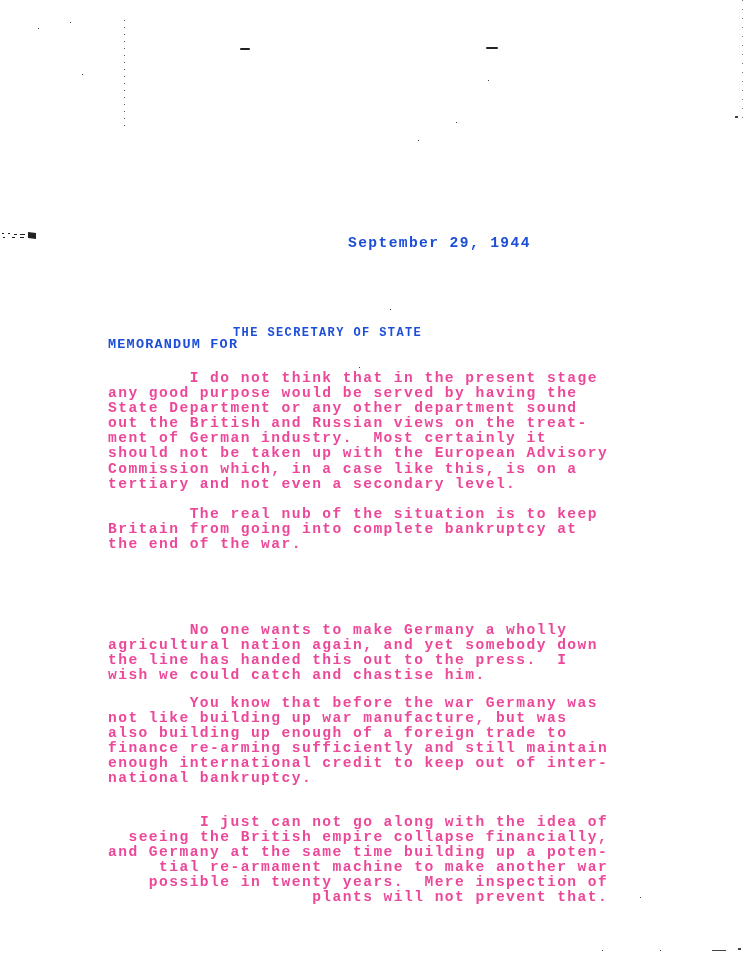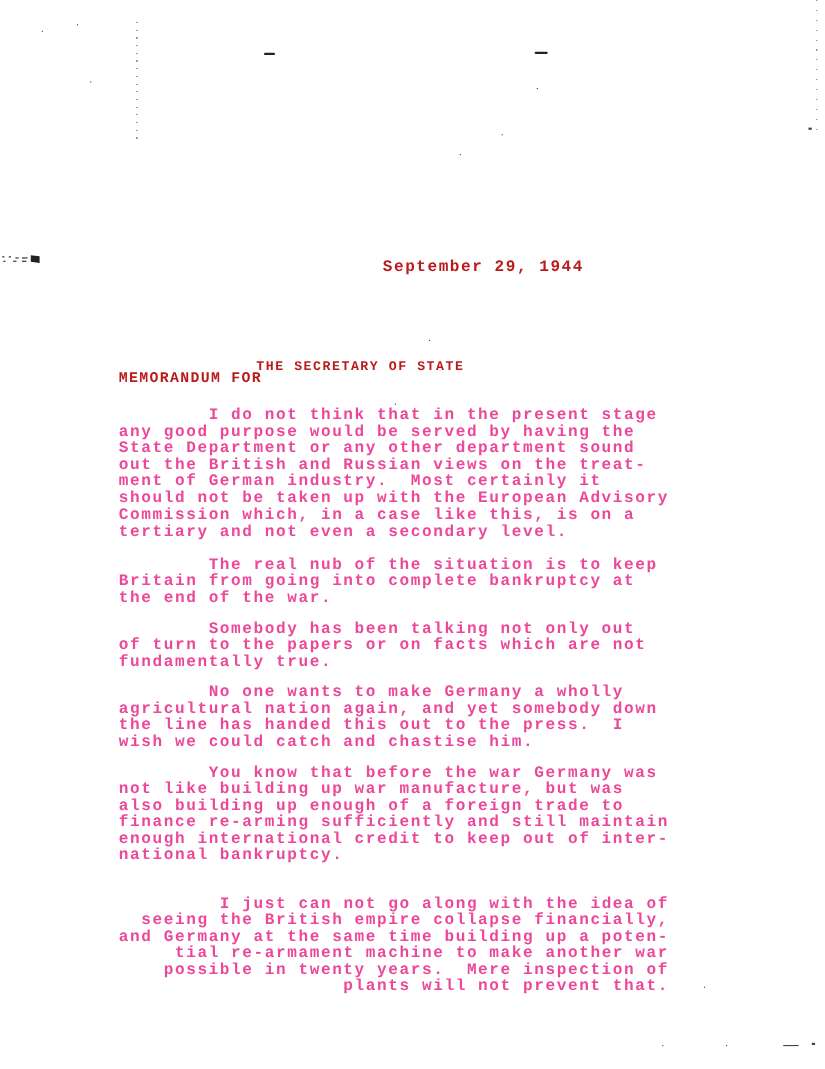--- a/index.html
+++ b/index.html
@@ -22,21 +22,21 @@
       height: 972px;
       background: #ffffff;
     }
     .line {
       position: absolute;
       white-space: pre;
       font-size: 14.6px;
       line-height: 15px;
       letter-spacing: 1.4px;
       font-weight: bold;
-      color: #b91c1c;
+      color: #1d4ed8;
     }
     .date {
       left: 348px;
       top: 236px;
     }
     .memo-for {
       left: 108px;
       top: 297px;
       font-size: 13.5px;
       letter-spacing: 1.2px;
@@ -146,25 +146,20 @@
     <span class="pl">Commission which, in a case like this, is on a</span>
     <span class="pl">tertiary and not even a secondary level.</span>
   </div>
 
   <div class="para p2">
     <span class="pl">        The real nub of the situation is to keep</span>
     <span class="pl">Britain from going into complete bankruptcy at</span>
     <span class="pl">the end of the war.</span>
   </div>
 
-  <div class="para p3">
-    <span class="pl">        Somebody has been talking not only out</span>
-    <span class="pl">of turn to the papers or on facts which are not</span>
-    <span class="pl">fundamentally true.</span>
-  </div>
 
   <div class="para p4">
     <span class="pl">        No one wants to make Germany a wholly</span>
     <span class="pl">agricultural nation again, and yet somebody down</span>
     <span class="pl">the line has handed this out to the press.  I</span>
     <span class="pl">wish we could catch and chastise him.</span>
   </div>
 
   <div class="para p5">
     <span class="pl">        You know that before the war Germany was</span>

